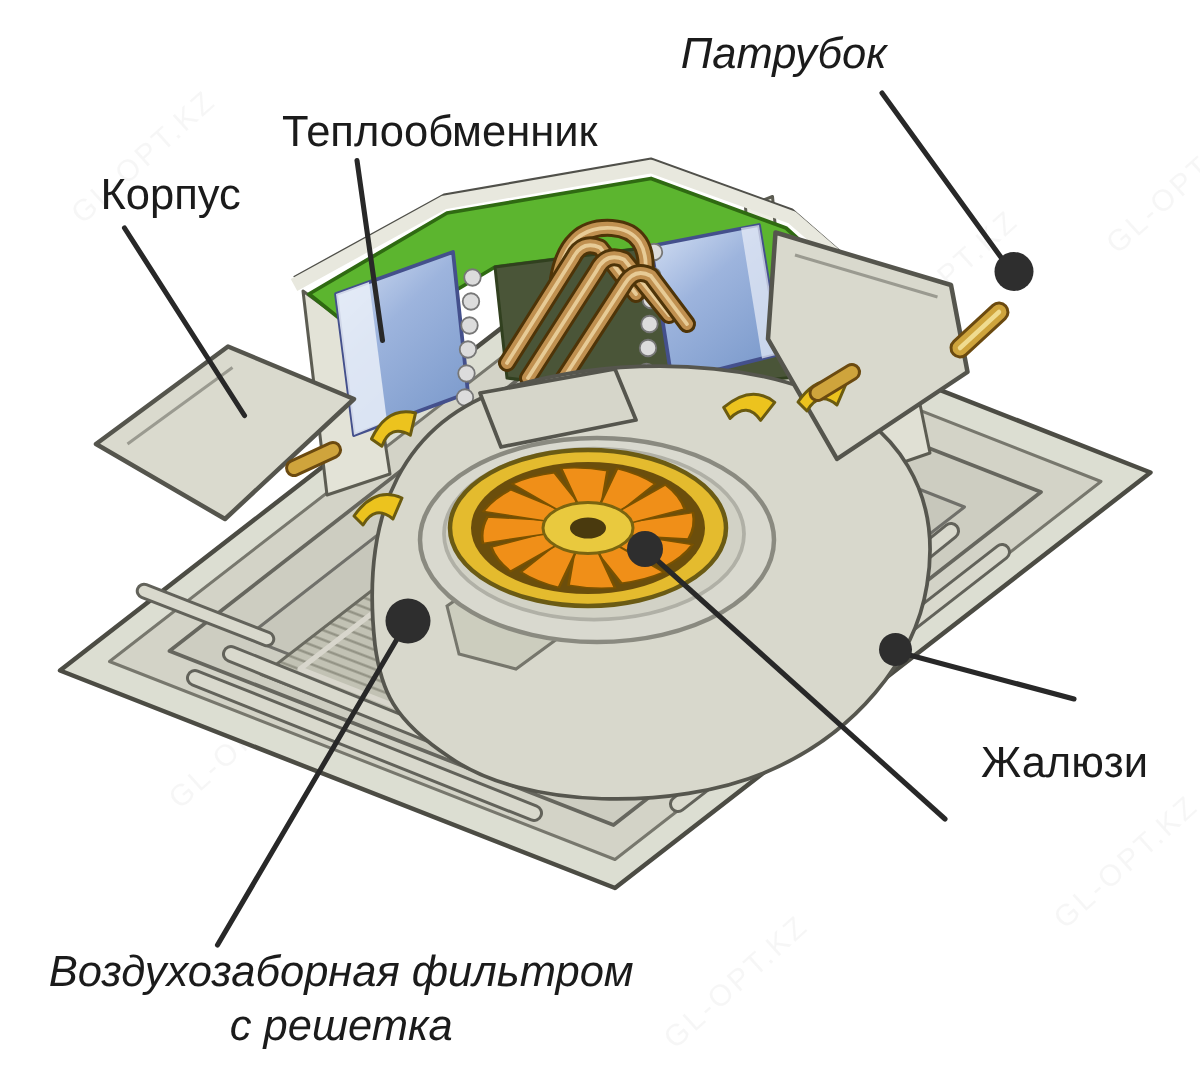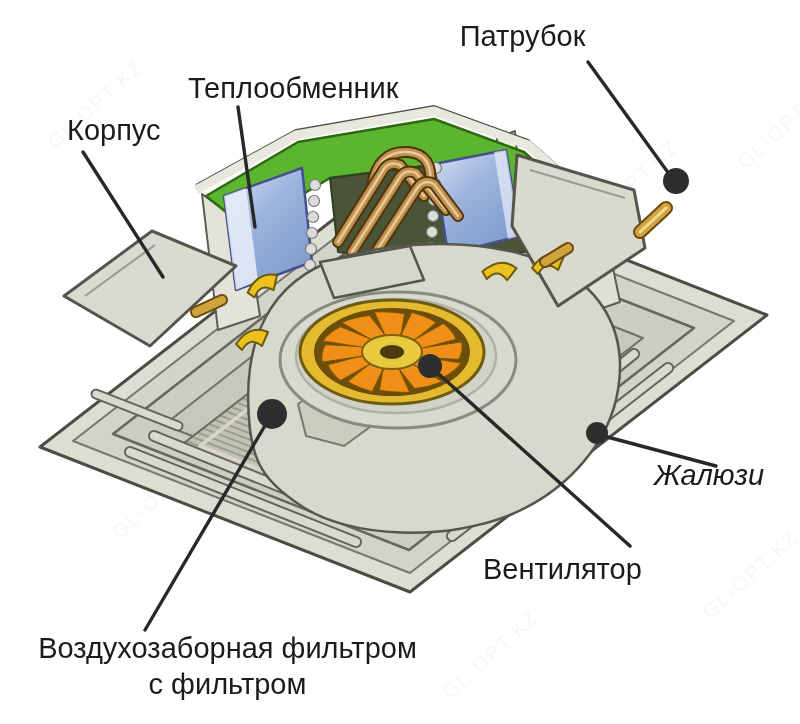--- a/index.html
+++ b/index.html
@@ -2,21 +2,21 @@
 <html><head>
 <meta charset="utf-8">
 <style>
   html,body{margin:0;padding:0;}
   body{width:800px;height:724px;position:relative;background:#ffffff;overflow:hidden;
        font-family:"Liberation Sans",sans-serif;}
   .stage{position:absolute;inset:0;}
   svg{position:absolute;left:0;top:0;}
   .label{position:absolute;color:#1b1b1b;font-size:29px;line-height:36px;white-space:nowrap;text-align:right;}
   .label.center{text-align:center;}
-  .label div{white-space:nowrap;}
+  .label div{white-space:nowrap;font-style:italic;}
   .wm{font-size:20px;fill:#8a8a8a;opacity:0.07;letter-spacing:2px;}
 </style>
 </head>
 <body>
 
 <div class="stage">
 <svg width="800" height="724" viewBox="0 0 800 724">
   <defs>
     <pattern id="mesh" patternUnits="userSpaceOnUse" width="6" height="6" patternTransform="rotate(21)">
       <rect width="6" height="6" fill="#c2c2b4"></rect>
@@ -186,19 +186,18 @@
     <circle cx="430" cy="366" r="12"></circle>
     <circle cx="597" cy="433" r="11"></circle>
   </g>
 </svg>
 
 <div class="label center" style="left:430px;top:18px;width:185px;">
   <div>Патрубок</div>
 </div>
 <div class="label" style="left:188px;top:70px;">Теплообменник</div>
 <div class="label" style="left:27px;top:112px;margin-left:40px;">Корпус</div>
-<div class="label" style="left:654px;top:457px;font-style:italic;">Жалюзи</div>
-<div class="label" style="left:483px;top:551px;">Вентилятор</div>
+<div class="label" style="left:654px;top:491px;">Жалюзи</div>
 <div class="label center" style="left:20px;top:630px;width:415px;">
   <div>Воздухозаборная фильтром</div>
-  <div>с фильтром</div>
+  <div>с решетка</div>
 </div>
 </div>
 
 </body></html>

